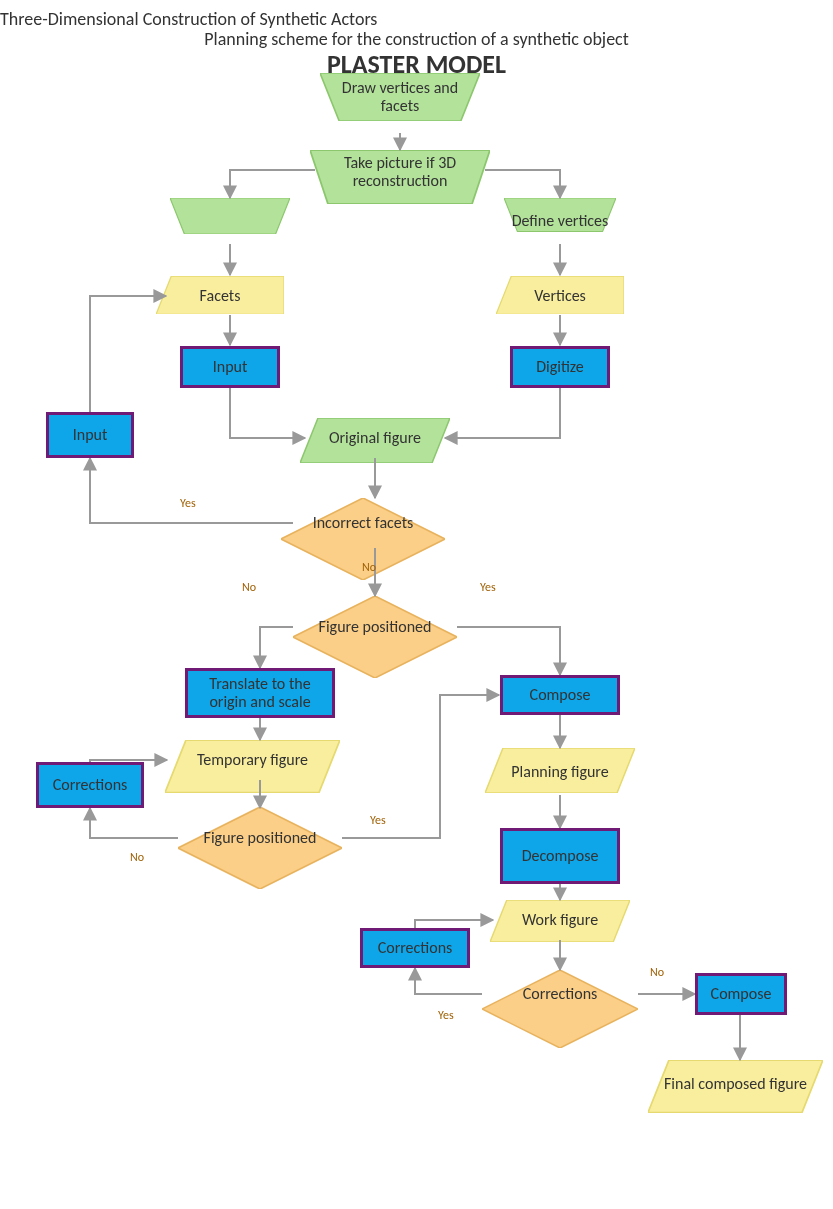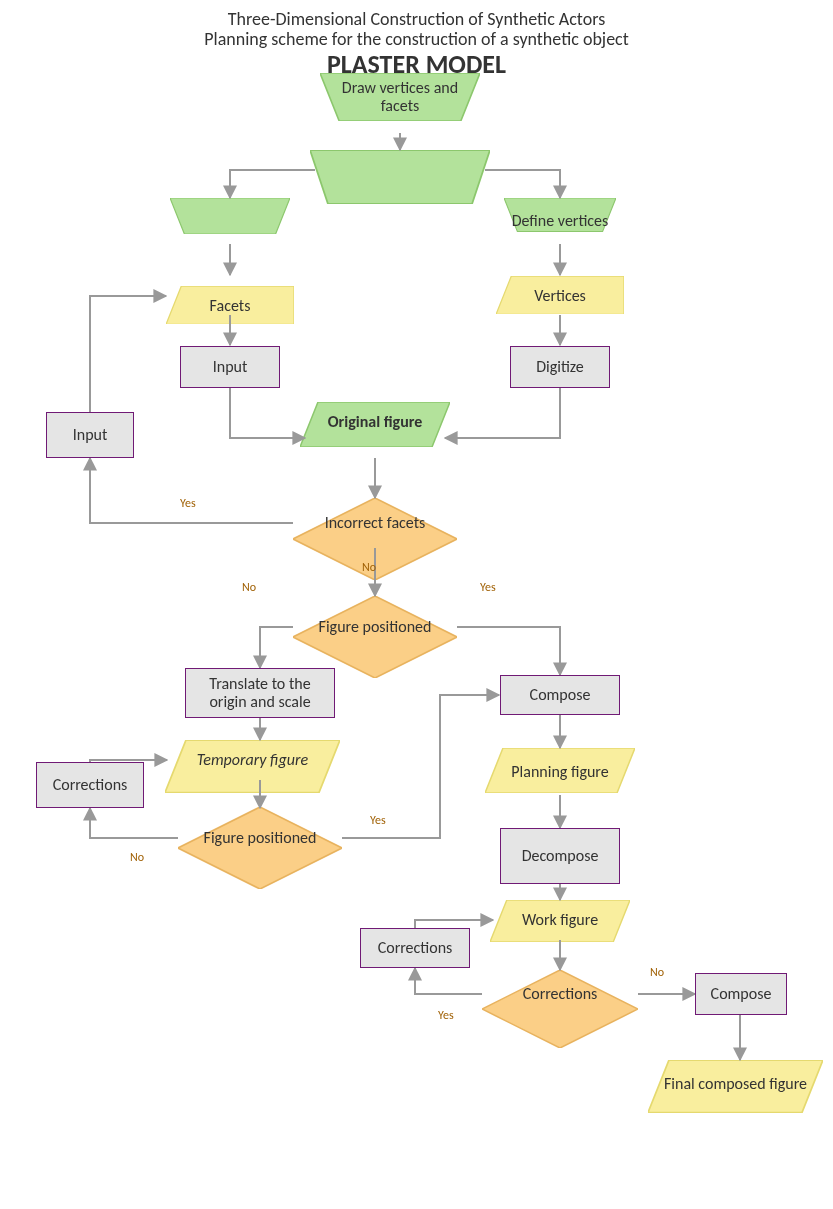--- a/index.html
+++ b/index.html
@@ -3,28 +3,28 @@
 <meta charset="utf-8">
 <style>
   body {
     margin: 0;
     font-family: Calibri, Arial, sans-serif;
     background: #fff;
     width: 833px;
     height: 1209px;
     position: relative;
   }
-  .title1 { position:absolute; left:0; right:0; top:8px; text-align:center; font-size:18px; color:#333; }
+  .title1 { position:absolute; left:0; right:0; top:8px; font-size:18px; color:#333; }
   .title2 { position:absolute; left:0; right:0; top:28px; text-align:center; font-size:18px; color:#333; }
   .title3 { position:absolute; left:0; right:0; top:48px; text-align:center; font-size:26px; font-weight:bold; color:#333; }
 
   svg { position:absolute; left:0; top:0; }
 
   .box { position:absolute; display:flex; align-items:center; justify-content:center; text-align:center; font-size:16px; color:#333; line-height:1.15; padding:2px 4px; box-sizing:border-box; }
-  .rect { background:#e5e5e5; border:1px solid #701a75; }
+  .rect { background:#0ea5e9; border:3px solid #701a75; }
   .trap { background:none; }
   .trap .shape { position:absolute; inset:0; z-index:-1; }
   .diamond { background:none; }
   .diamond .shape { position:absolute; inset:0; z-index:-1; }
   .para { background:none; }
   .para .shape { position:absolute; inset:0; z-index:-1; }
 
   .lbl { position:absolute; font-size:12px; color:#a16207; }
 </style>
 </head>
@@ -103,34 +103,35 @@
 <div class="box trap" style="left:320px;top:73px;width:160px;height:48px;">
   <svg class="shape" viewBox="0 0 100 30" preserveAspectRatio="none">
       <polygon points="0,0 100,0 88,30 12,30" fill="#b3e29b" stroke="#8cc76d"></polygon>
     </svg>
   <span>Draw vertices and facets</span>
 </div>
 <div class="box trap" style="left:310px;top:150px;width:180px;height:44px;">
   <svg class="shape" viewBox="0 0 100 30" preserveAspectRatio="none">
       <polygon points="0,0 100,0 90,30 10,30" fill="#b3e29b" stroke="#8cc76d"></polygon>
     </svg>
+  <span>Take picture if 3D reconstruction</span>
 </div>
 <div class="box trap" style="left:170px;top:198px;width:120px;height:46px;">
   <svg class="shape" viewBox="0 0 100 30" preserveAspectRatio="none">
       <polygon points="0,0 100,0 88,30 12,30" fill="#b3e29b" stroke="#8cc76d"></polygon>
     </svg>
 </div>
 <div class="box trap" style="left:504px;top:198px;width:112px;height:46px;">
   <svg class="shape" viewBox="0 0 100 30" preserveAspectRatio="none">
       <polygon points="0,0 100,0 88,30 12,30" fill="#b3e29b" stroke="#8cc76d"></polygon>
     </svg>
   <span>Define vertices</span>
 </div>
 
-<div class="box trap" style="left:166px;top:276px;width:128px;height:40px;margin-top:10px;">
+<div class="box trap" style="left:156px;top:276px;width:128px;height:40px;">
   <svg class="shape" viewBox="0 0 100 30" preserveAspectRatio="none">
       <polygon points="12,0 100,0 100,30 0,30" fill="#f9ee9e" stroke="#e5d96f"></polygon>
     </svg>
   <span>Facets</span>
 </div>
 <div class="box trap" style="left:496px;top:276px;width:128px;height:40px;">
   <svg class="shape" viewBox="0 0 100 30" preserveAspectRatio="none">
       <polygon points="12,0 100,0 100,30 0,30" fill="#f9ee9e" stroke="#e5d96f"></polygon>
     </svg>
   <span>Vertices</span>
@@ -139,46 +140,46 @@
 <div class="box rect" style="left:180px;top:346px;width:100px;height:42px;">
     <span>Input</span>
   </div>
 <div class="box rect" style="left:510px;top:346px;width:100px;height:42px;">
     <span>Digitize</span>
   </div>
 <div class="box rect" style="left:46px;top:412px;width:88px;height:46px;">
     <span>Input</span>
   </div>
 
-<div class="box para" style="left:300px;top:402px;width:150px;height:40px;font-weight:bold;">
+<div class="box para" style="left:300px;top:418px;width:150px;height:40px;">
   <svg class="shape" viewBox="0 0 100 30" preserveAspectRatio="none">
       <polygon points="12,0 100,0 88,30 0,30" fill="#b3e29b" stroke="#8cc76d"></polygon>
     </svg>
   <span>Original figure</span>
 </div>
 
-<div class="box diamond" style="left:293px;top:498px;width:164px;height:50px;justify-content:center;">
+<div class="box diamond" style="left:281px;top:498px;width:164px;height:50px;justify-content:center;">
   <svg class="shape" viewBox="0 0 100 50" preserveAspectRatio="none">
       <polygon points="50,0 100,25 50,50 0,25" fill="#fbcf87" stroke="#e8b35f"></polygon>
     </svg>
   <span>Incorrect facets</span>
 </div>
 
 <div class="box diamond" style="left:293px;top:596px;width:164px;height:62px;">
   <svg class="shape" viewBox="0 0 100 50" preserveAspectRatio="none">
       <polygon points="50,0 100,25 50,50 0,25" fill="#fbcf87" stroke="#e8b35f"></polygon>
     </svg>
   <span>Figure positioned</span>
 </div>
 
 <div class="box rect" style="left:185px;top:668px;width:150px;height:50px;">
     <span>Translate to the origin and scale</span>
   </div>
 
-<div class="box para" style="left:165px;top:740px;width:175px;height:40px;font-style:italic;">
+<div class="box para" style="left:165px;top:740px;width:175px;height:40px;">
   <svg class="shape" viewBox="0 0 100 30" preserveAspectRatio="none">
       <polygon points="12,0 100,0 88,30 0,30" fill="#f9ee9e" stroke="#e5d96f"></polygon>
     </svg>
   <span>Temporary figure</span>
 </div>
 
 <div class="box rect" style="left:36px;top:762px;width:108px;height:46px;">
     <span>Corrections</span>
   </div>
 

